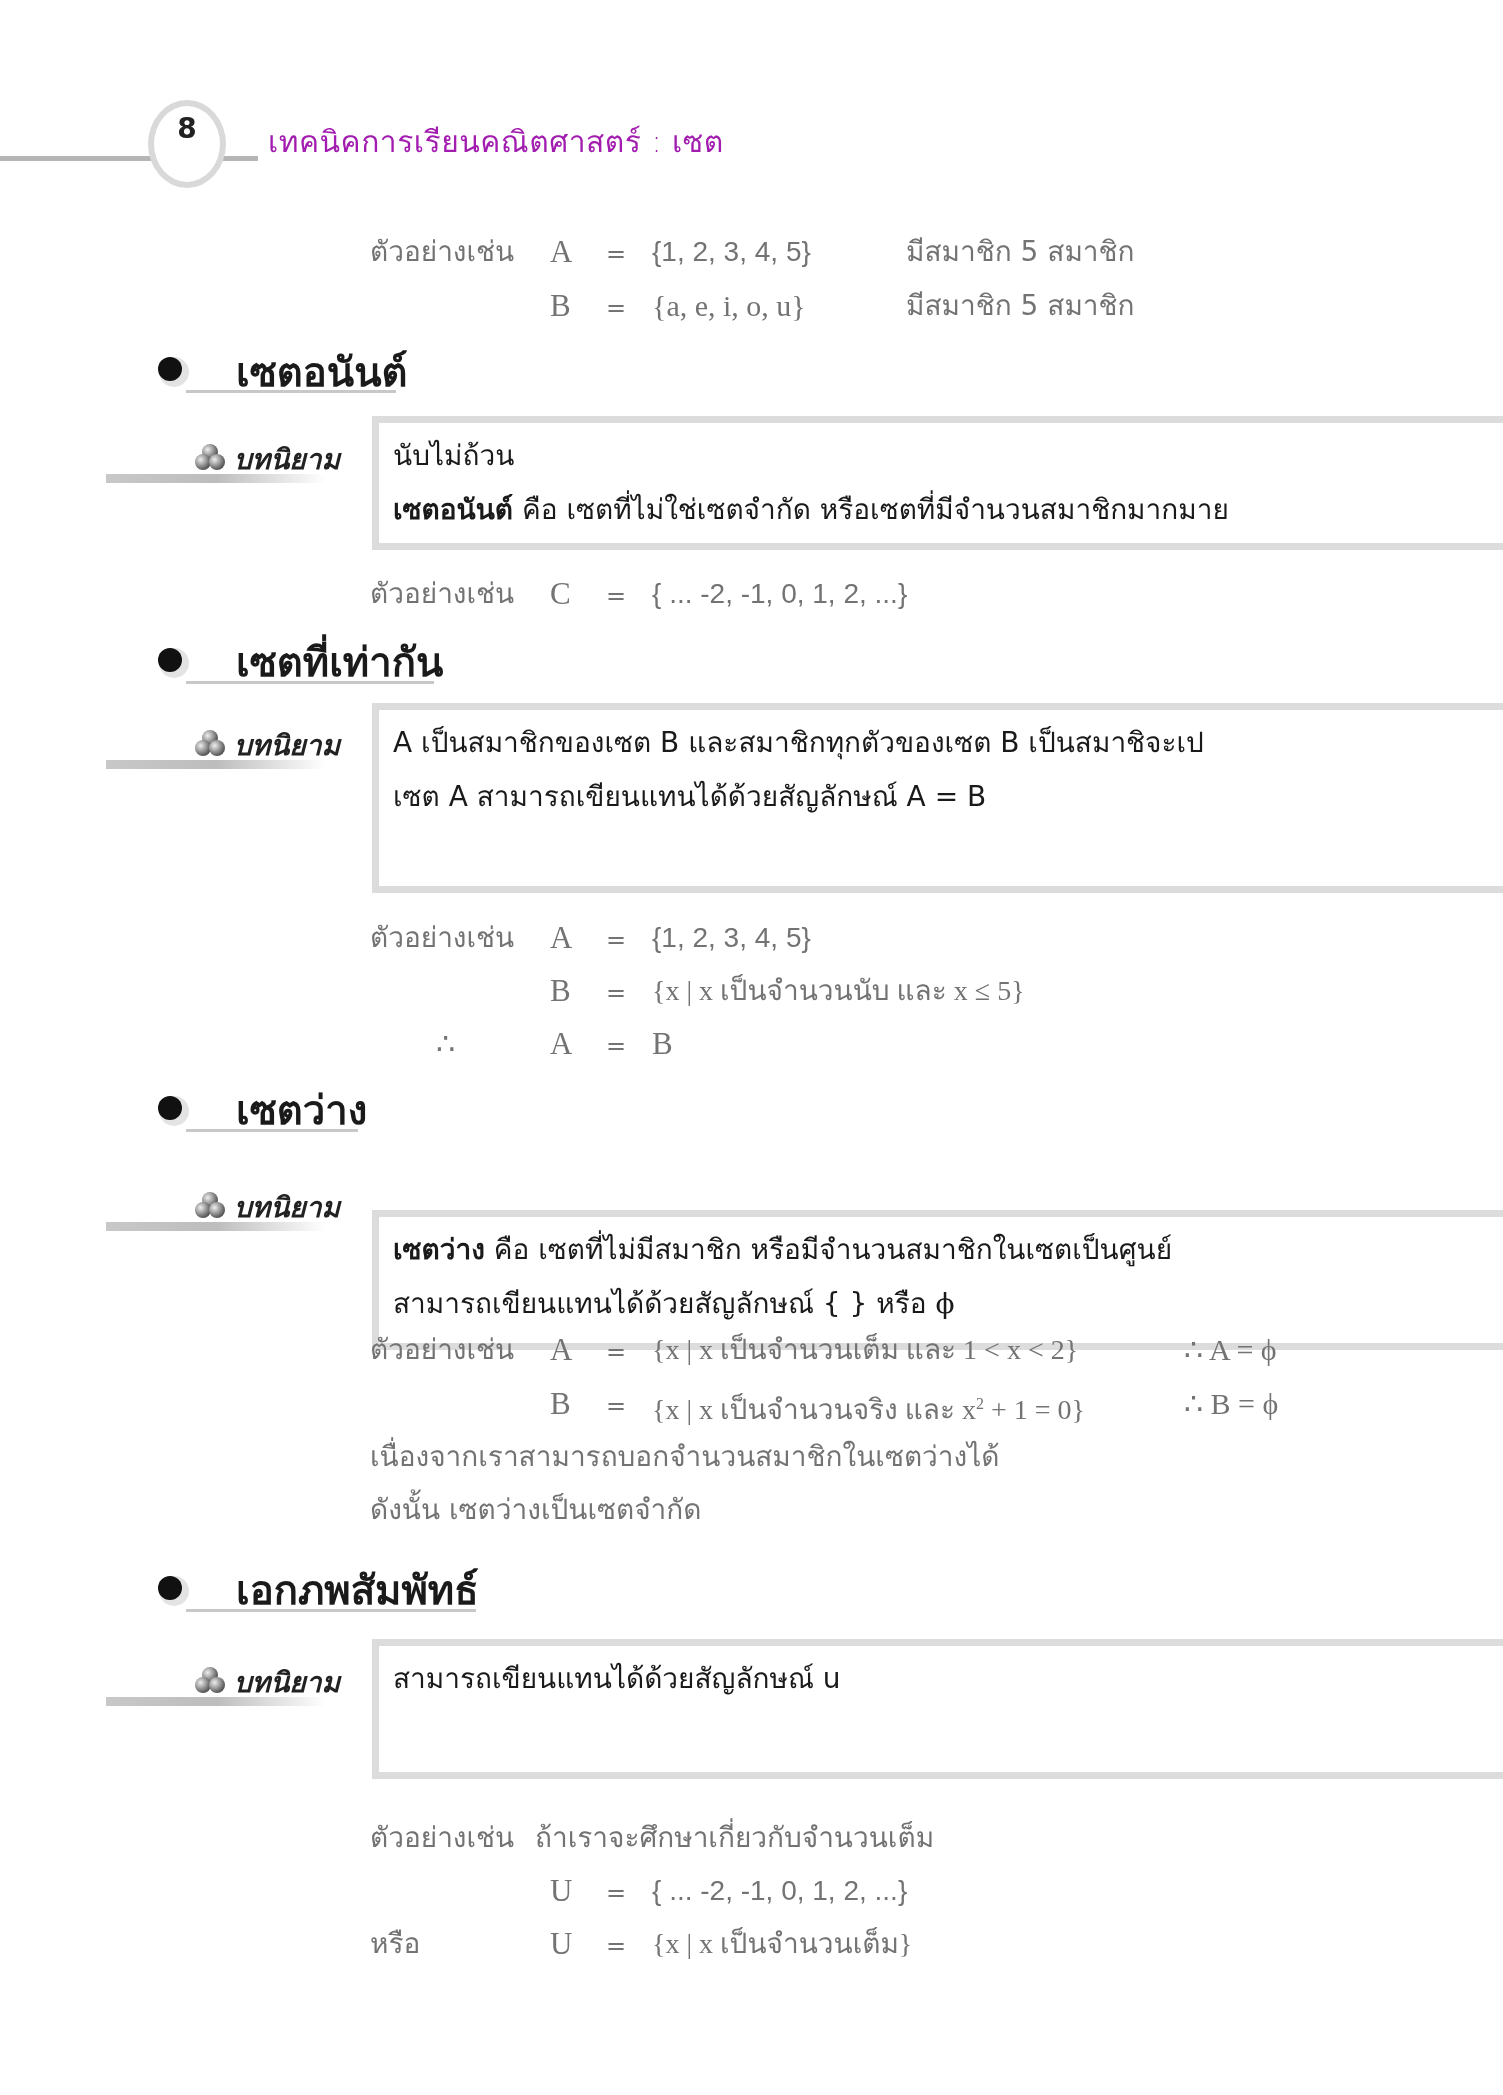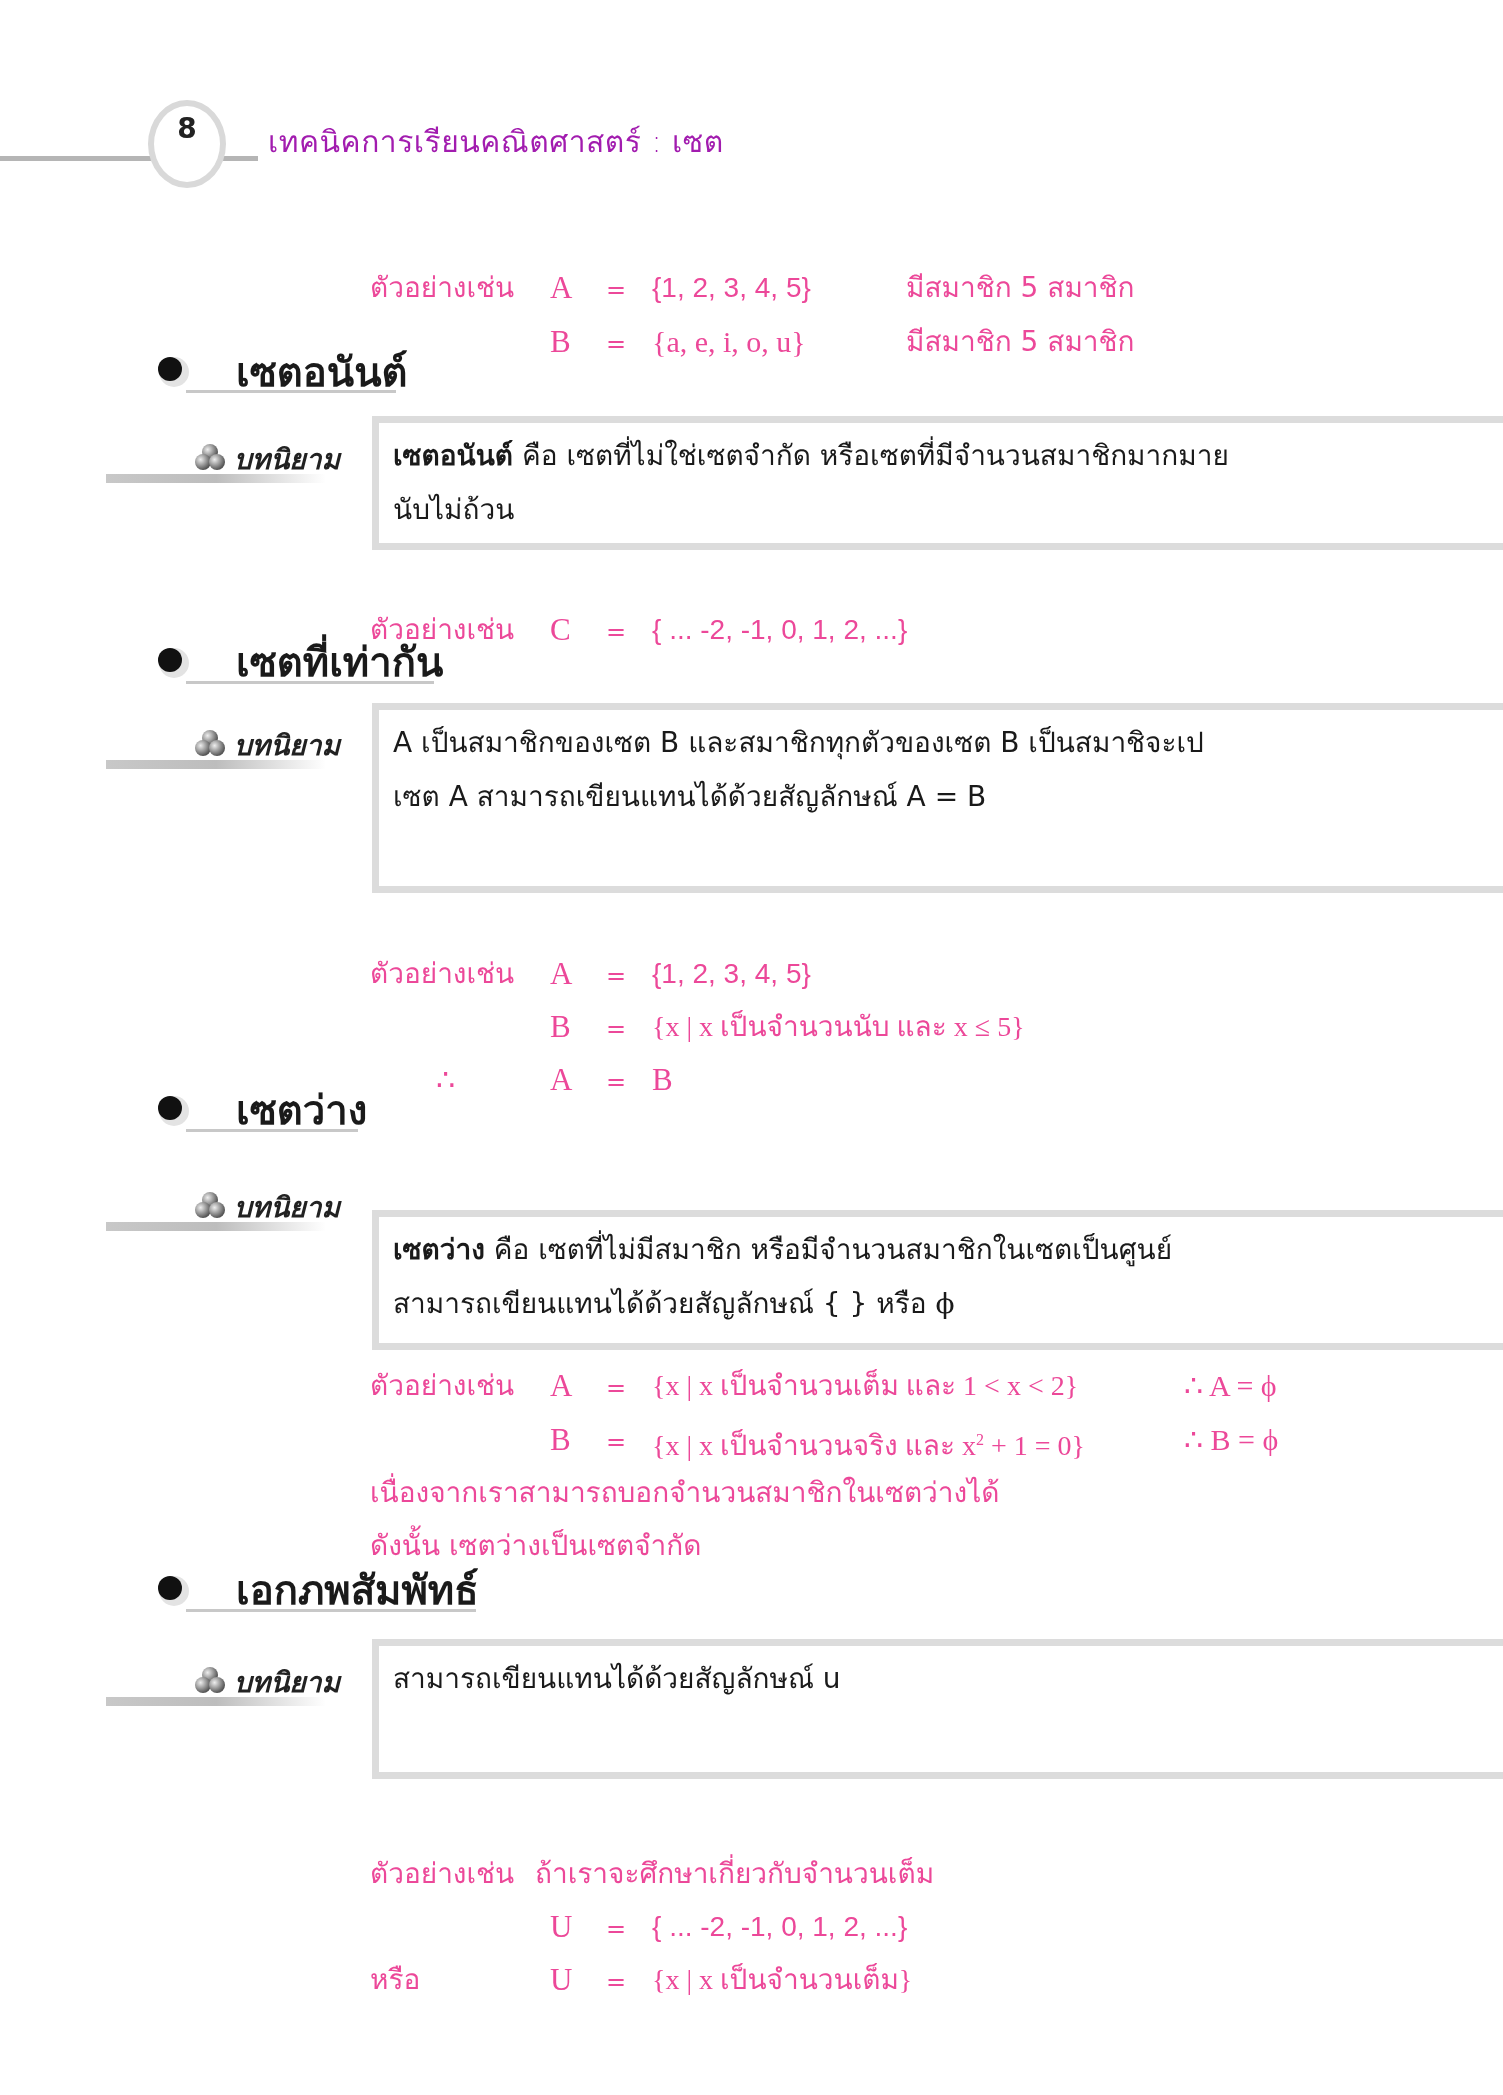--- a/index.html
+++ b/index.html
@@ -20,21 +20,21 @@
   .page-num {
     left:148px; top:112px; width:78px; text-align:center;
     font-family:"DejaVu Sans", sans-serif; font-weight:bold; font-size:28px; color:#222;
   }
   .hdr-title {
     left:268px; top:118px; font-size:30px; color:#a21caf; font-weight:200;
     letter-spacing:0.5px;
   }
 
   
-  .row { font-size:28px; line-height:40px; color:#ec4899;margin-top:36px; }
+  .row { font-size:28px; line-height:40px; color:#737373; }
   .lbl { left:370px; }
   .var { font-family:"Liberation Serif", "DejaVu Serif", serif; font-size:31px; }
   .eq { font-size:24px; }
   .setv { font-family:"Liberation Sans", sans-serif; }
   .serif { font-family:"Liberation Serif", "DejaVu Serif", serif; font-size:30px; }
 
   
   .sec-bullet {
     width:24px; height:24px; border-radius:50%;
     background:#111; box-shadow: 4px 3px 0 3px #e3e3e3;
@@ -94,22 +94,22 @@
         </radialGradient>
       </defs>
     <circle cx="16" cy="9" r="8" fill="url(#g1)"></circle>
       <circle cx="9" cy="19" r="8" fill="url(#g1)"></circle>
       <circle cx="23" cy="19" r="8" fill="url(#g1)"></circle>
   </svg>
   <div class="abs def-label" style="left:234px;top:437px">บทนิยาม</div>
 
   <div class="abs def-box" style="top:416px;height:134px">
     <div class="def-text">
+      <div>นับไม่ถ้วน</div>
       <div><b>เซตอนันต์</b><span> คือ เซตที่ไม่ใช่เซตจำกัด หรือเซตที่มีจำนวนสมาชิกมากมาย</span></div>
-      <div>นับไม่ถ้วน</div>
     </div>
   </div>
 
   <div class="abs row lbl" style="top:574px">ตัวอย่างเช่น</div>
   <div class="abs row var" style="left:550px;top:574px">C</div>
   <div class="abs row eq" style="left:606px;top:576px">=</div>
   <div class="abs row setv" style="left:652px;top:574px">{ ... -2, -1, 0, 1, 2, ...}</div>
 </div>
 
 <div>

